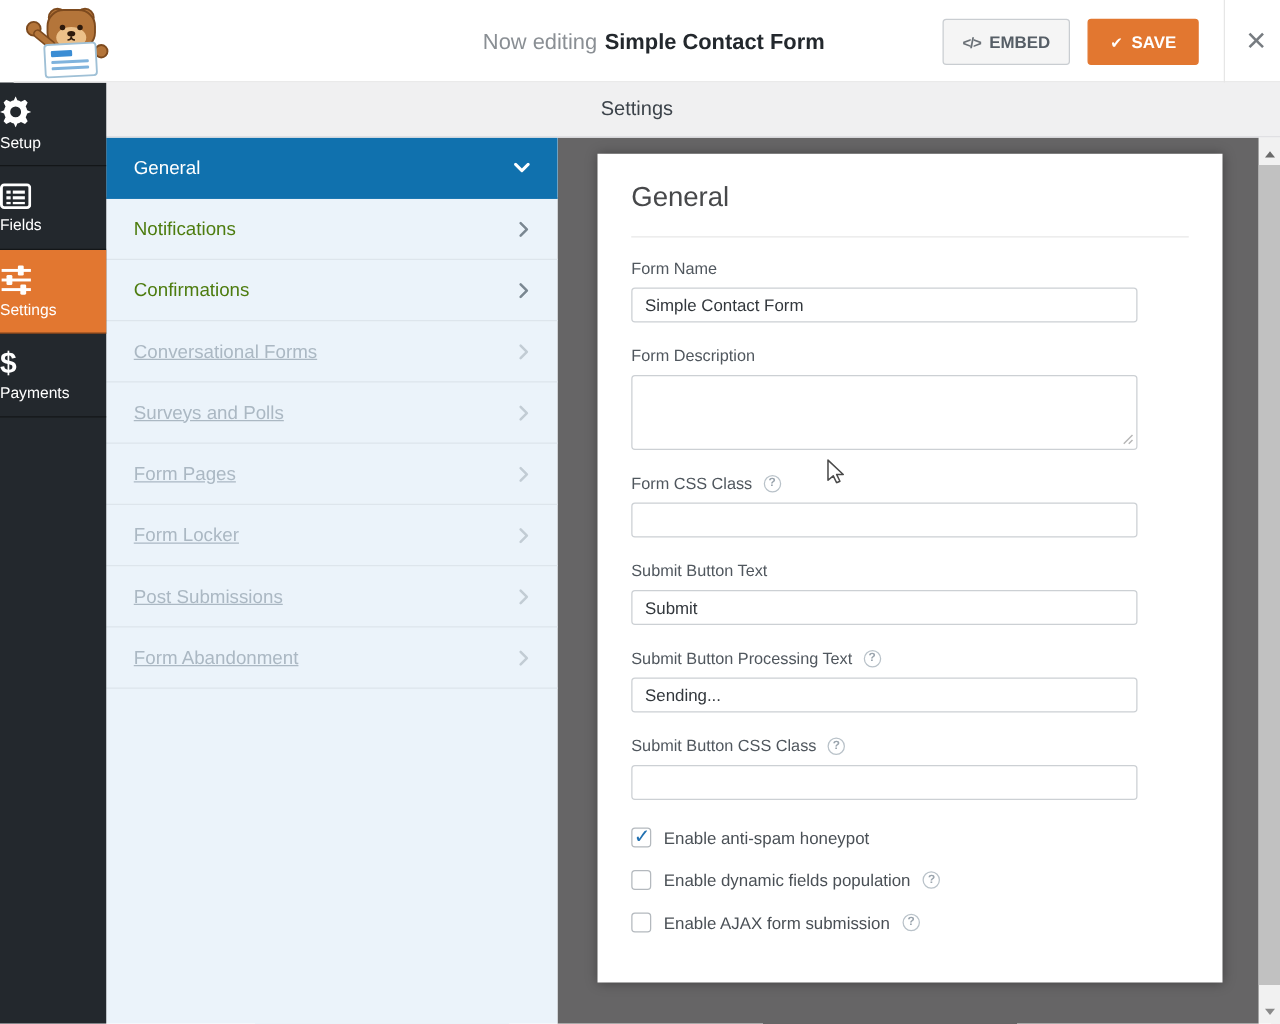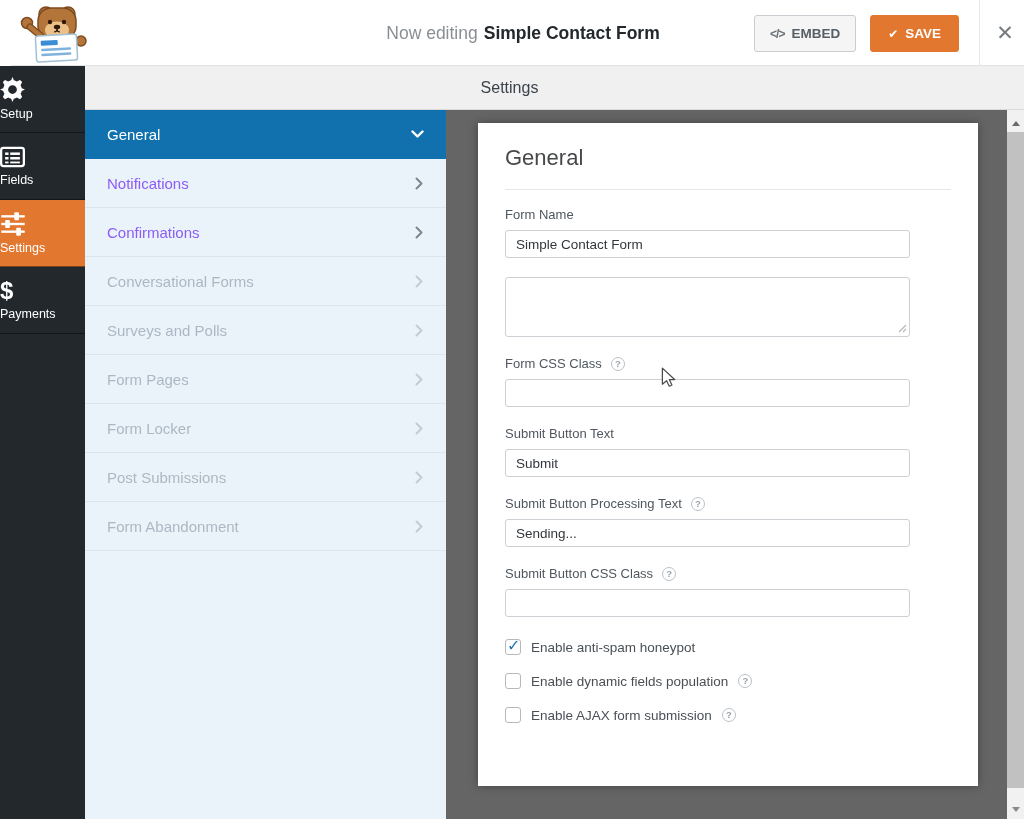--- a/index.html
+++ b/index.html
@@ -39,23 +39,23 @@
   
   .settings-bar { position:absolute; left:85px; top:66px; right:0; height:44px; background:#f0f0f1;
                   border-bottom:1px solid #dadade; display:flex; align-items:center;
                   justify-content:center; z-index:3; }
   .settings-bar .sb-title { font-size:16px; color:#3c434a; margin-left:-90px; }
 
   
   .subbar { position:absolute; left:85px; top:110px; width:361px; bottom:0; background:#ebf3fa; z-index:2; }
   .sub-item { height:49px; padding:0 22px; display:flex; align-items:center;
               justify-content:space-between; border-bottom:1px solid #dde5ec; font-size:15px;
-              color:#8b5cf6; cursor:pointer; }
+              color:#4d7c0f; cursor:pointer; }
   .sub-item.active { background:#1071ae; color:#fff; border-bottom-color:#1071ae; }
-  .sub-item.disabled { color:#abb8c3; }
+  .sub-item.disabled { color:#abb8c3;text-decoration:underline; }
   .sub-item svg { flex:0 0 auto; }
 
   
   .content { position:absolute; left:446px; top:110px; right:17px; bottom:0; background:#666566; z-index:1; }
 
   
   .scrollbar { position:absolute; right:0; top:110px; width:17px; bottom:0; background:#f1f1f1; z-index:5; }
   .sb-up { position:absolute; top:6px; left:0; width:17px; height:14px; display:flex;
            align-items:center; justify-content:center; cursor:pointer; }
   .sb-up i { border-left:4px solid transparent; border-right:4px solid transparent;
@@ -243,20 +243,23 @@
   <hr>
 
   <div class="fgroup">
     <div class="flabel">
       <span>Form Name</span>
     </div>
     <input class="tinput" type="text" value="Simple Contact Form" style="">
   </div>
 
   <div class="fgroup">
+    <div class="flabel">
+      <span>Form Description</span>
+    </div>
     <div class="tarea-wrap">
       <textarea class="tarea" style=""></textarea>
       <svg class="grip" width="9" height="9" viewBox="0 0 9 9">
         <path d="M8 1 L1 8 M8 5 L5 8" stroke="#b7b7b7" stroke-width="1.2"></path>
       </svg>
     </div>
   </div>
 
   <div class="fgroup">
     <div class="flabel">

